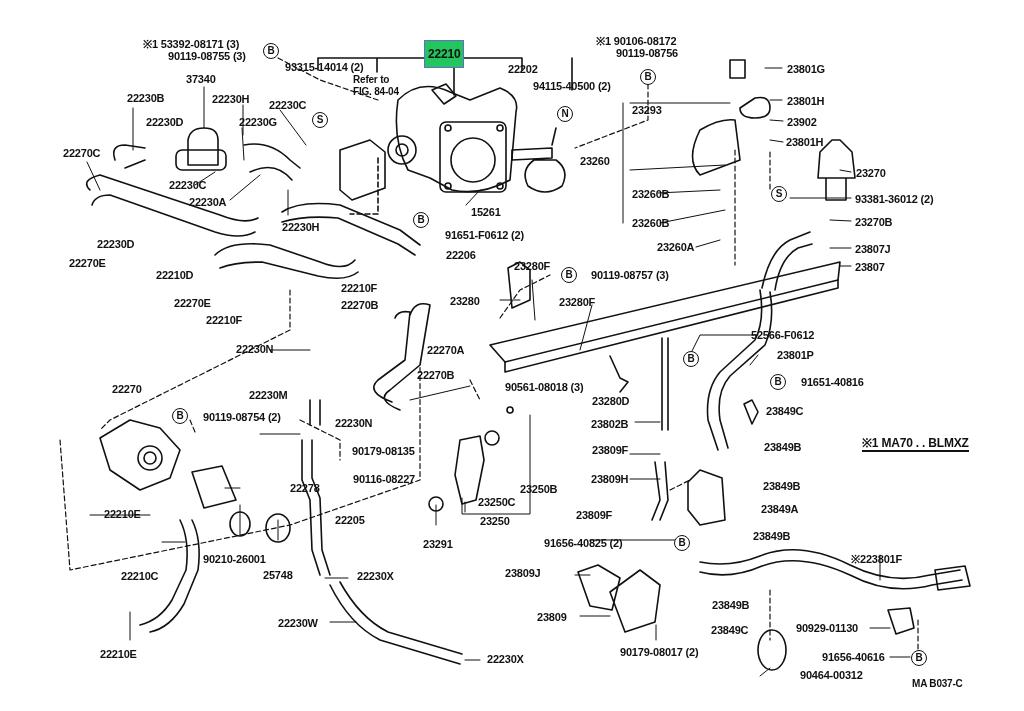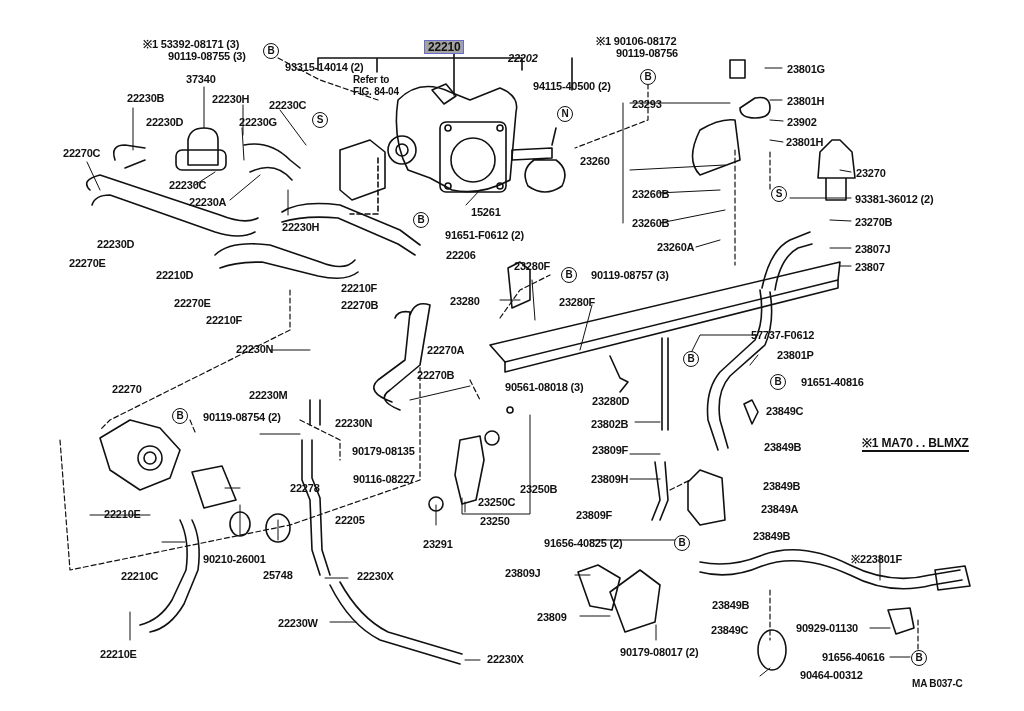--- a/index.html
+++ b/index.html
@@ -1,20 +1,20 @@
 <!DOCTYPE html>
 <html><head>
 <meta charset="utf-8">
 <style>
   html,body{margin:0;padding:0;background:#fff;}
   #stage{position:relative;width:1024px;height:711px;overflow:hidden;background:#ffffff;font-family:"Liberation Sans",sans-serif;}
   svg#art{position:absolute;left:0;top:0;}
   .lbl{position:absolute;font-family:"Liberation Sans",sans-serif;font-weight:bold;font-size:11px;color:#111;white-space:nowrap;line-height:12px;letter-spacing:-0.2px;}
   .lbl.sm{font-size:10px;}
-  .lbl.hl{background:#a3a3a3;border:1px solid #6a6ac8;padding:0 3px;font-size:12px;}
+  .lbl.hl{background:#22c55e;border:1px solid #6a6ac8;padding:7px 3px;font-size:12px;}
   .lbl.note{font-size:12px;border-bottom:2px solid #111;padding-bottom:1px;}
   .circ{position:absolute;width:14px;height:14px;border:1.5px solid #111;border-radius:50%;font-family:"Liberation Sans",sans-serif;font-size:10px;font-weight:bold;text-align:center;line-height:14px;color:#111;background:#fff;}
 </style>
 </head>
 <body>
 
 <div id="stage">
 <svg id="art" width="1024" height="711" viewBox="0 0 1024 711">
   <g fill="none" stroke="#111" stroke-width="1.6" stroke-linecap="round" stroke-linejoin="round">
 
@@ -161,41 +161,41 @@
   </g>
 </svg>
 
 <span class="lbl hl" style="left:424px;top:40px;">22210</span>
 <span class="lbl" style="left:143px;top:38px;">※1  53392-08171 (3)</span>
 <span class="lbl" style="left:168px;top:50px;">90119-08755 (3)</span>
 <span class="circ" style="left:263px;top:43px;">B</span>
 <span class="lbl" style="left:285px;top:61px;">93315-14014 (2)</span>
 <span class="lbl sm" style="left:353px;top:74px;">Refer to</span>
 <span class="lbl sm" style="left:353px;top:86px;">FIG. 84-04</span>
-<span class="lbl" style="left:508px;top:52px;font-style:italic;">22202</span>
+<span class="lbl" style="left:508px;top:63px;">22202</span>
 <span class="lbl" style="left:533px;top:80px;">94115-40500 (2)</span>
 <span class="circ" style="left:557px;top:106px;">N</span>
 <span class="circ" style="left:312px;top:112px;">S</span>
 <span class="lbl" style="left:596px;top:35px;">※1  90106-08172</span>
 <span class="lbl" style="left:616px;top:47px;">90119-08756</span>
 <span class="circ" style="left:640px;top:69px;">B</span>
 
 <span class="lbl" style="left:186px;top:73px;">37340</span>
 <span class="lbl" style="left:127px;top:92px;">22230B</span>
 <span class="lbl" style="left:212px;top:93px;">22230H</span>
 <span class="lbl" style="left:269px;top:99px;">22230C</span>
 <span class="lbl" style="left:146px;top:116px;">22230D</span>
 <span class="lbl" style="left:239px;top:116px;">22230G</span>
 <span class="lbl" style="left:63px;top:147px;">22270C</span>
 <span class="lbl" style="left:169px;top:179px;">22230C</span>
 <span class="lbl" style="left:189px;top:196px;">22230A</span>
 <span class="lbl" style="left:282px;top:221px;">22230H</span>
 <span class="lbl" style="left:471px;top:206px;">15261</span>
 
-<span class="lbl" style="left:632px;top:98px;">23293</span>
+<span class="lbl" style="left:632px;top:104px;">23293</span>
 <span class="lbl" style="left:580px;top:155px;">23260</span>
 <span class="lbl" style="left:632px;top:188px;">23260B</span>
 <span class="lbl" style="left:632px;top:217px;">23260B</span>
 <span class="lbl" style="left:657px;top:241px;">23260A</span>
 <span class="lbl" style="left:787px;top:63px;">23801G</span>
 <span class="lbl" style="left:787px;top:95px;">23801H</span>
 <span class="lbl" style="left:787px;top:116px;">23902</span>
 <span class="lbl" style="left:786px;top:136px;">23801H</span>
 <span class="circ" style="left:771px;top:186px;">S</span>
 <span class="lbl" style="left:856px;top:167px;">23270</span>
@@ -212,21 +212,21 @@
 <span class="lbl" style="left:156px;top:269px;">22210D</span>
 <span class="lbl" style="left:341px;top:282px;">22210F</span>
 <span class="lbl" style="left:174px;top:297px;">22270E</span>
 <span class="lbl" style="left:341px;top:299px;">22270B</span>
 <span class="lbl" style="left:206px;top:314px;">22210F</span>
 <span class="lbl" style="left:514px;top:260px;">23280F</span>
 <span class="circ" style="left:561px;top:267px;">B</span>
 <span class="lbl" style="left:591px;top:269px;">90119-08757 (3)</span>
 <span class="lbl" style="left:450px;top:295px;">23280</span>
 <span class="lbl" style="left:559px;top:296px;">23280F</span>
-<span class="lbl" style="left:751px;top:329px;">57737-F0612</span>
+<span class="lbl" style="left:751px;top:329px;">52566-F0612</span>
 <span class="circ" style="left:683px;top:351px;">B</span>
 <span class="lbl" style="left:777px;top:349px;">23801P</span>
 <span class="circ" style="left:770px;top:374px;">B</span>
 <span class="lbl" style="left:801px;top:376px;">91651-40816</span>
 <span class="lbl" style="left:236px;top:343px;">22230N</span>
 <span class="lbl" style="left:427px;top:344px;">22270A</span>
 <span class="lbl" style="left:417px;top:369px;">22270B</span>
 <span class="lbl" style="left:505px;top:381px;">90561-08018 (3)</span>
 <span class="lbl" style="left:592px;top:395px;">23280D</span>
 <span class="lbl" style="left:766px;top:405px;">23849C</span>

